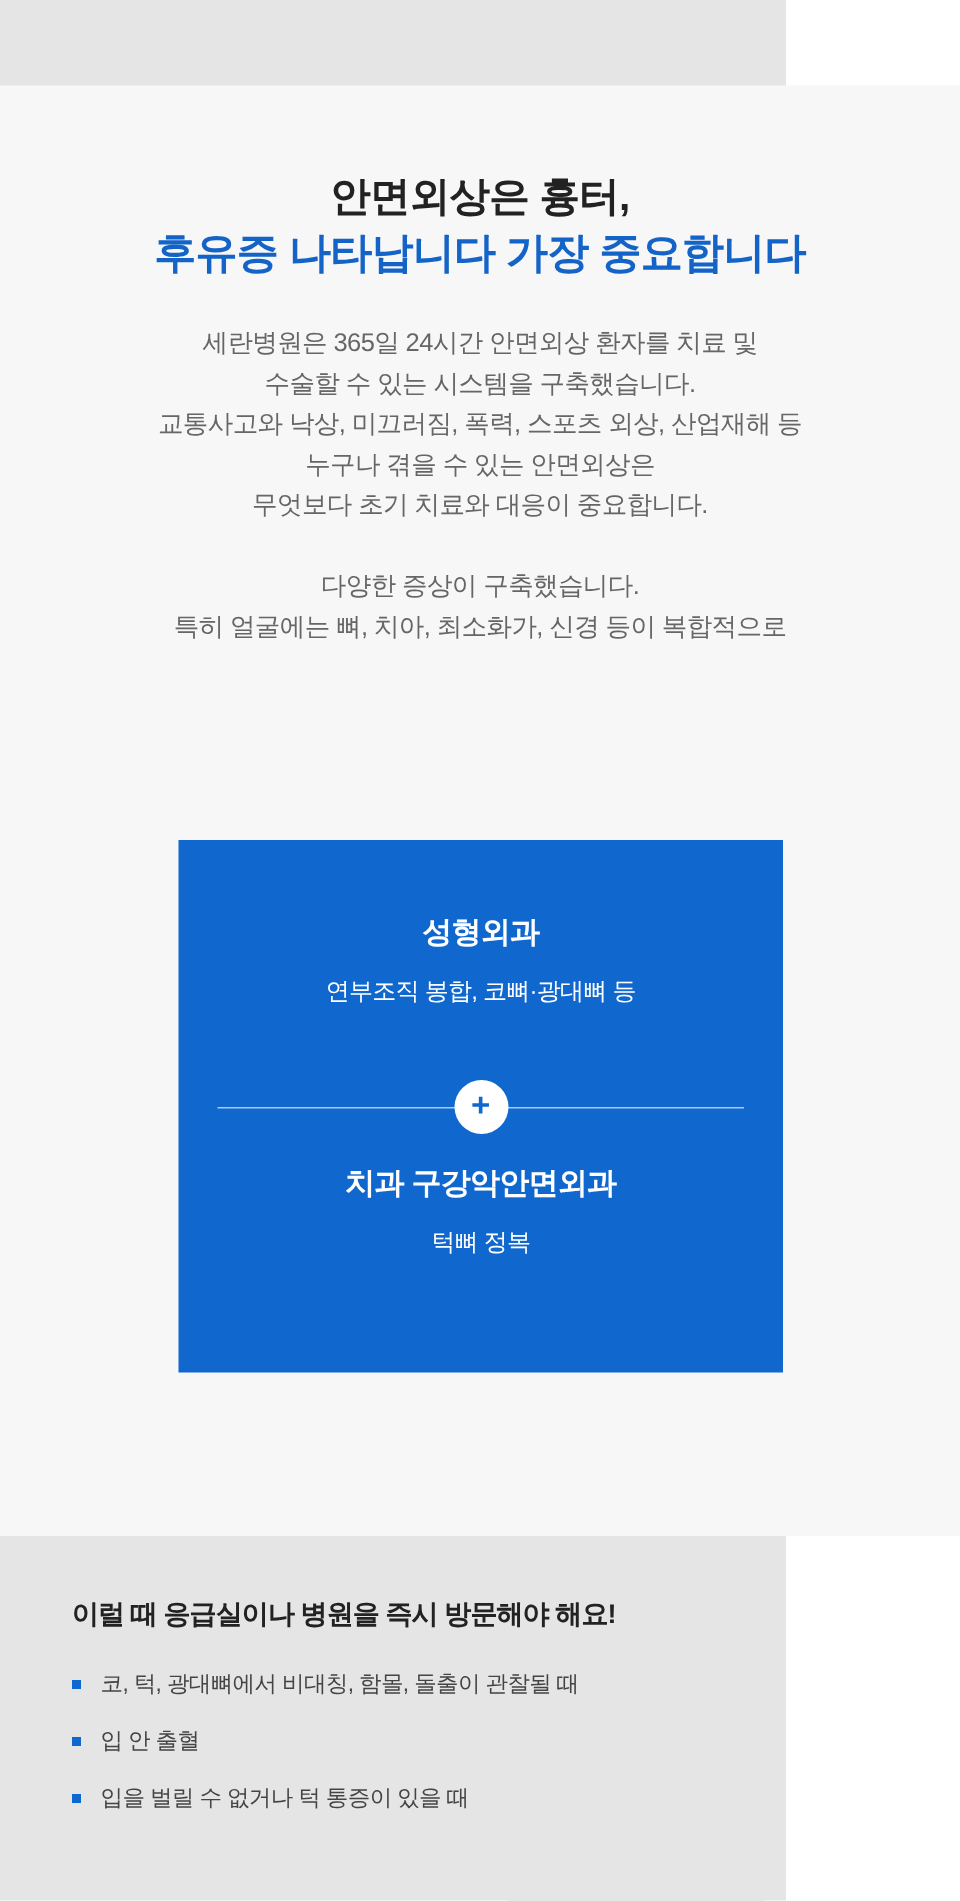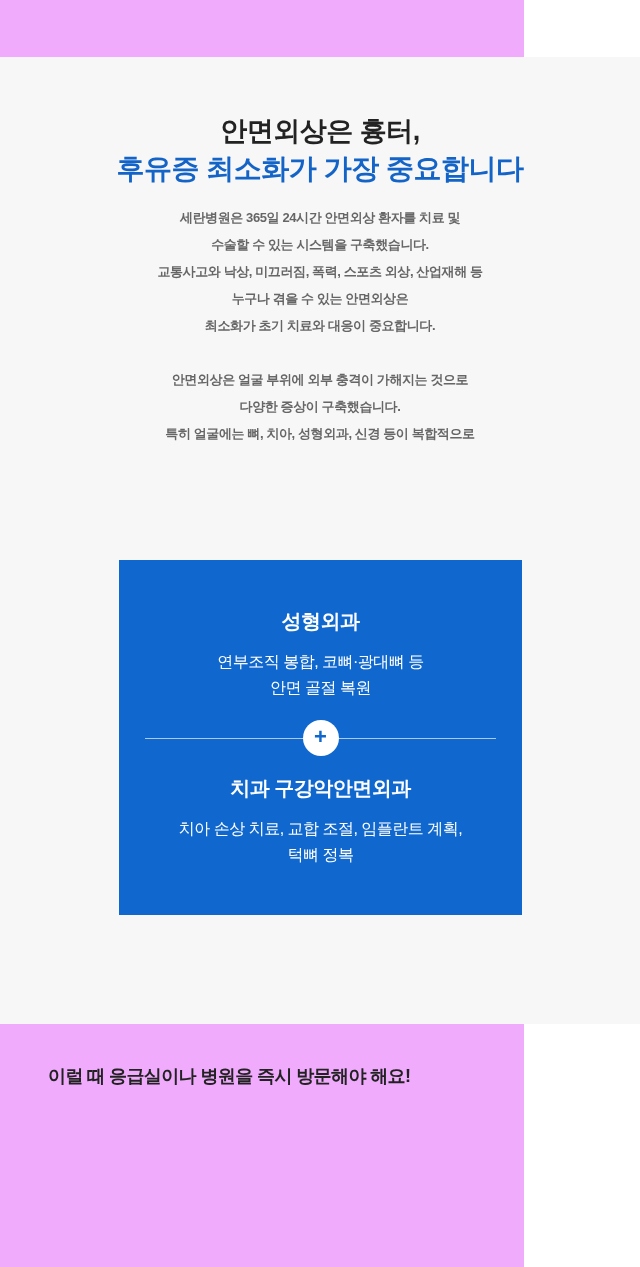--- a/index.html
+++ b/index.html
@@ -12,21 +12,21 @@
     height: 1267px;
     background: #ffffff;
     font-family: "Liberation Sans", "DejaVu Sans", sans-serif;
     color: #333333;
     overflow: hidden;
   }
   .page {
     position: relative;
     width: 524px;
     height: 1267px;
-    background: #f0abfc;
+    background: #e5e5e5;
   }
 
   
   .hero {
     position: absolute;
     top: 57px;
     left: 0;
     width: 640px;
     height: 967px;
     background: #f7f7f7;
@@ -44,26 +44,25 @@
     color: #222222;
     letter-spacing: -0.5px;
   }
   .headline .accent {
     color: #1464c8;
     display: block;
     font-size: 28px;
   }
 
   .lead {
-    margin-top: 16px;
-    font-size: 13px;
+    margin-top: 27px;
+    font-size: 17px;
     line-height: 27px;
     color: #666666;
     letter-spacing: -0.4px;
-    font-weight: bold;
   }
   .lead p {
     margin: 0;
   }
   .lead .para-gap {
     height: 27px;
   }
 
   
   .dept-box {
@@ -166,58 +165,69 @@
 </head>
 <body>
 
 <div class="page">
 
   <div class="hero">
     <div class="hero-inner">
 
       <div class="headline">
         <span>안면외상은 흉터,</span>
-        <span class="accent">후유증 최소화가 가장 중요합니다</span>
+        <span class="accent">후유증 나타납니다 가장 중요합니다</span>
       </div>
 
       <div class="lead">
         <p>세란병원은 365일 24시간 안면외상 환자를 치료 및</p>
         <p>수술할 수 있는 시스템을 구축했습니다.</p>
         <p>교통사고와 낙상, 미끄러짐, 폭력, 스포츠 외상, 산업재해 등</p>
         <p>누구나 겪을 수 있는 안면외상은</p>
-        <p>최소화가 초기 치료와 대응이 중요합니다.</p>
+        <p>무엇보다 초기 치료와 대응이 중요합니다.</p>
         <div class="para-gap"></div>
-        <p>안면외상은 얼굴 부위에 외부 충격이 가해지는 것으로</p>
         <p>다양한 증상이 구축했습니다.</p>
-        <p>특히 얼굴에는 뼈, 치아, 성형외과, 신경 등이 복합적으로</p>
+        <p>특히 얼굴에는 뼈, 치아, 최소화가, 신경 등이 복합적으로</p>
       </div>
 
     </div>
   </div>
 
   <div class="dept-box">
 
     <div class="dept-half dept-top">
       <div class="dept-title">성형외과</div>
       <div class="dept-desc">
         <div>연부조직 봉합, 코뼈·광대뼈 등</div>
-        <div>안면 골절 복원</div>
       </div>
     </div>
 
     <div class="divider"></div>
     <div class="plus-badge">+</div>
 
     <div class="dept-half dept-bottom">
       <div class="dept-title">치과 구강악안면외과</div>
       <div class="dept-desc">
-        <div>치아 손상 치료, 교합 조절, 임플란트 계획,</div>
         <div>턱뼈 정복</div>
       </div>
     </div>
 
   </div>
 
   <div class="warn">
     <div class="warn-title">이럴 때 응급실이나 병원을 즉시 방문해야 해요!</div>
+    <ul class="warn-list">
+      <li>
+        <span class="bullet"></span>
+        <span>코, 턱, 광대뼈에서 비대칭, 함몰, 돌출이 관찰될 때</span>
+      </li>
+      <li>
+        <span class="bullet"></span>
+        <span>입 안 출혈</span>
+      </li>
+      <li>
+        <span class="bullet"></span>
+        <span>입을 벌릴 수 없거나 턱 통증이 있을 때</span>
+      </li>
+    </ul>
   </div>
 
 </div>
 
 </body></html>

